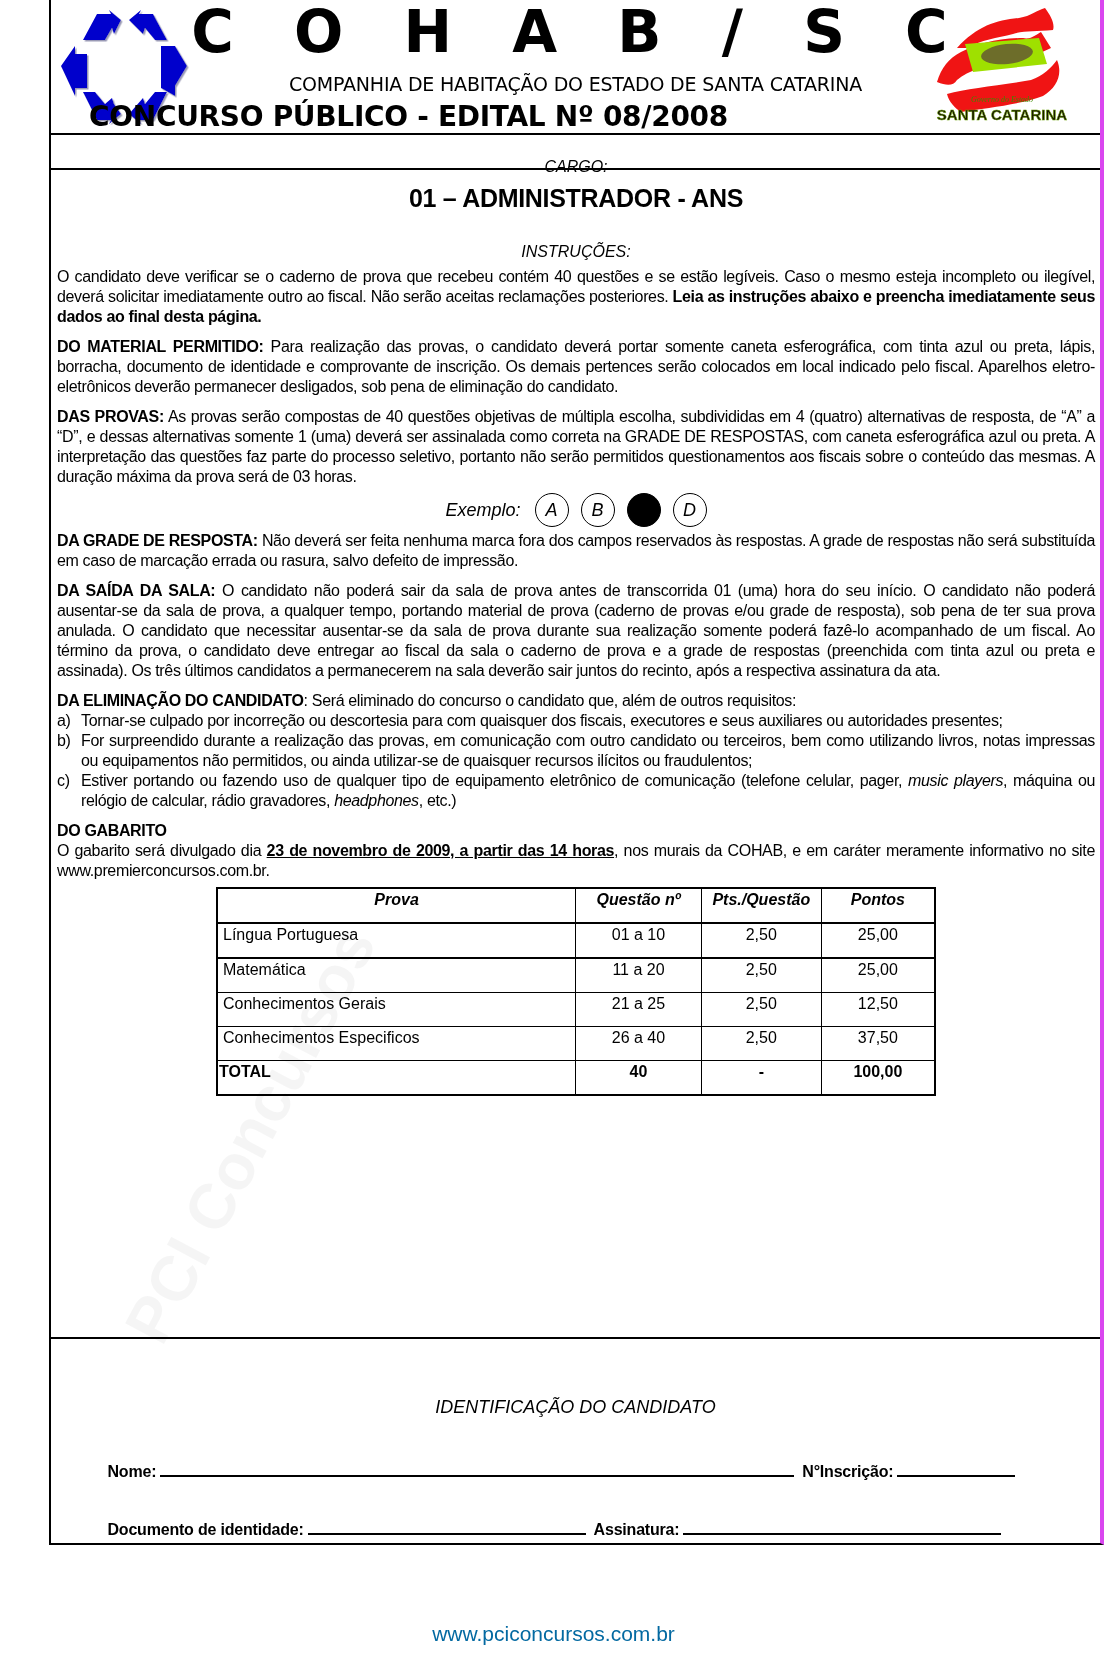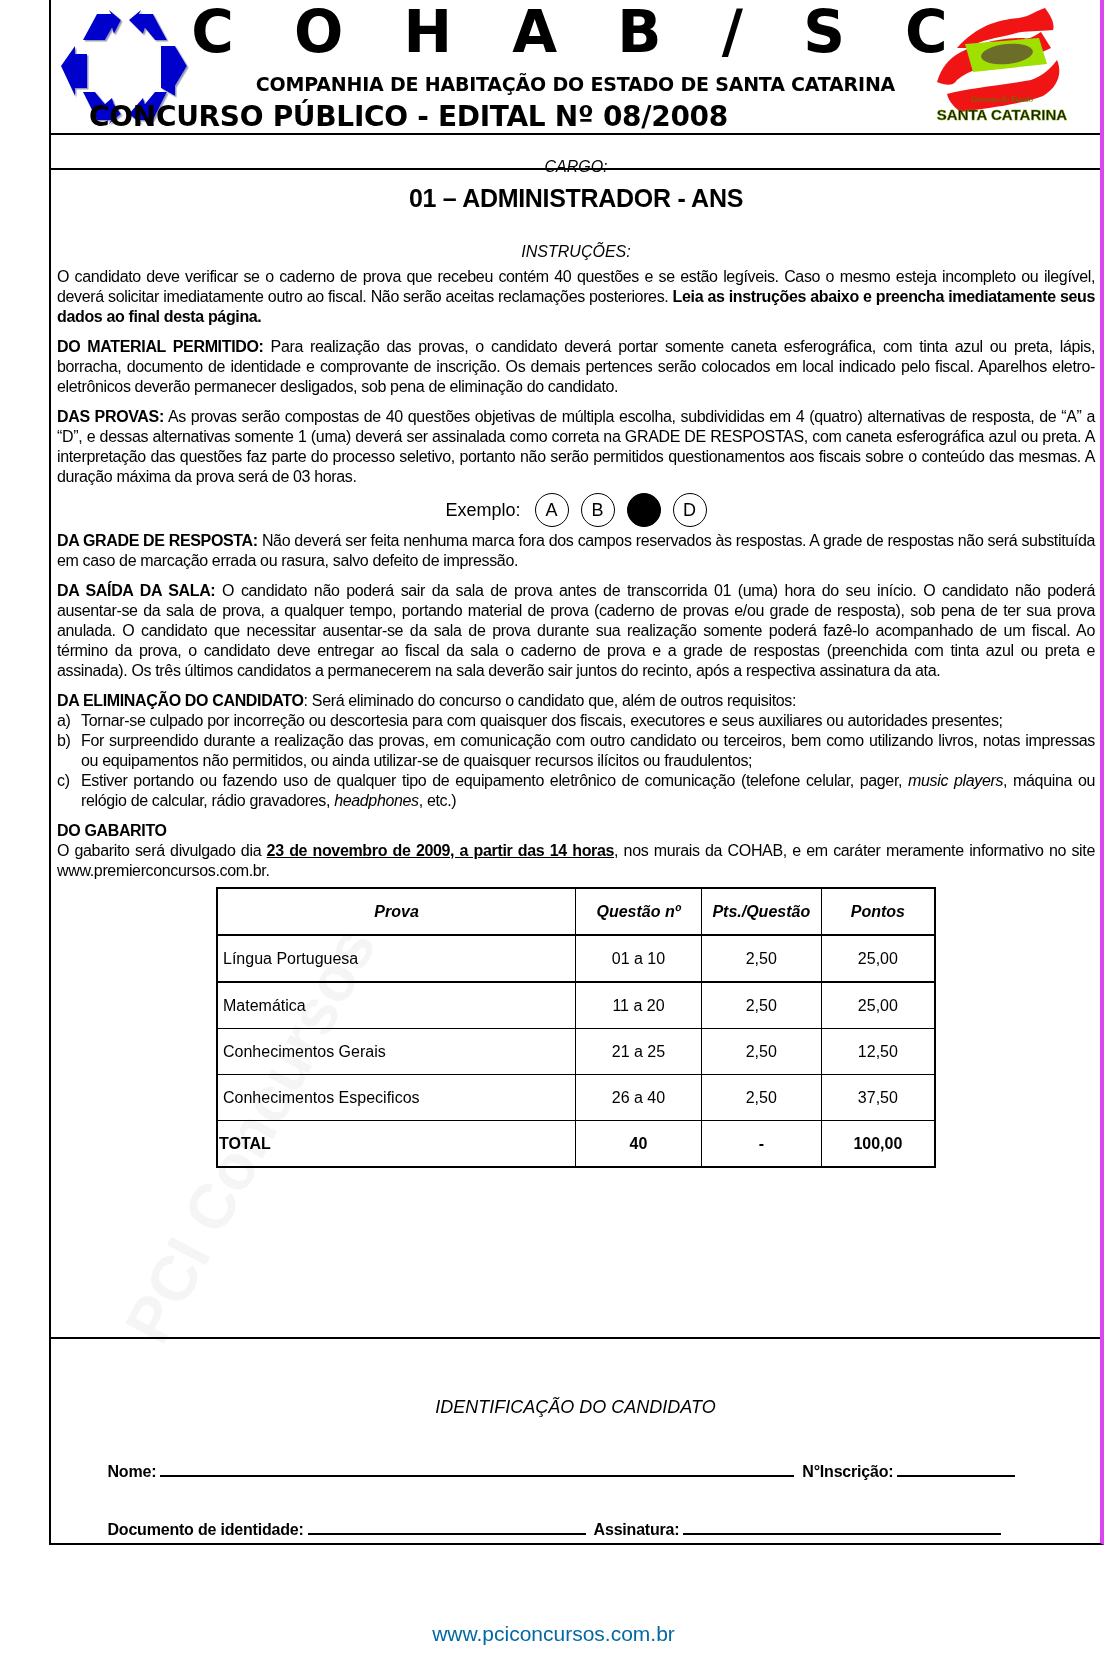--- a/index.html
+++ b/index.html
@@ -15,51 +15,51 @@
   .spacer-row { position: absolute; left: 0; top: 135px; width: 100%; height: 35px;
                 border-bottom: 2px solid #000; box-sizing: border-box; }
 
   .logo-left { position: absolute; left: 8px; top: 10px; width: 130px; height: 115px; }
   .logo-right { position: absolute; left: 876px; top: 8px; width: 150px; height: 120px; }
 
   .h-title { position: absolute; left: 0; width: 100%; top: -2px; text-align: center;
              font-family: "DejaVu Sans", sans-serif; font-weight: bold; font-size: 58px;
              letter-spacing: 20px; padding-left: 8px; box-sizing: border-box; }
   .h-sub1 { position: absolute; left: 0; width: 100%; top: 73px; text-align: center;
-            font-family: "DejaVu Sans", sans-serif; font-weight: bold; font-size: 19px; letter-spacing: -0.2px; }
+            font-family: "DejaVu Sans", sans-serif; font-weight: normal; font-size: 19px; letter-spacing: -0.2px; }
   .h-sub2 { position: absolute; left: 0; width: 100%; top: 100px; text-align: left;
             font-family: "DejaVu Sans", sans-serif; font-weight: bold; font-size: 28px; letter-spacing: -0.3px; margin-left: 38px; }
 
   .content { position: absolute; left: 6px; top: 154px; width: 1038px; }
   .cargo-label { text-align: center; font-style: italic; font-size: 16px; margin-top: 4px; }
   .cargo-title { text-align: center; font-weight: bold; font-size: 25px; margin-top: 8px; letter-spacing: -0.3px; }
   .instr-label { text-align: center; font-style: italic; font-size: 16px; margin-top: 30px; }
 
   p.par { margin: 0; font-size: 16px; line-height: 20px; text-align: justify; letter-spacing: -0.35px; }
   p.par + p.par { margin-top: 10px; }
   .b { font-weight: bold; }
   .i { font-style: italic; }
   .u { text-decoration: underline; font-weight: bold; }
 
   .exemplo { display: flex; align-items: center; justify-content: center; gap: 12px;
-             height: 38px; margin: 4px 0 2px 0; font-size: 18px; }
+             height: 38px; margin: 4px 0 2px 0; font-size: 18px; font-style: italic; }
   .exemplo .lbl { margin-right: 2px; }
   .bubble { width: 34px; height: 34px; border: 1.5px solid #000; border-radius: 50%;
             display: flex; align-items: center; justify-content: center; box-sizing: border-box;
             font-size: 18px; }
   .bubble.filled { background: #000; }
 
   ol.elim { list-style: none; margin: 0; padding: 0; }
   ol.elim li { display: flex; font-size: 16px; line-height: 20px; letter-spacing: -0.35px; text-align: justify; }
   ol.elim li .mk { width: 24px; flex: 0 0 24px; }
   ol.elim li .tx { flex: 1; }
 
   .pont-label { text-align: center; font-style: italic; font-size: 16px; margin-top: 36px; }
   table.pont { margin: 6px auto 0 auto; border-collapse: collapse; width: 720px; font-size: 16px; }
-  table.pont th, table.pont td { border: 1px solid #000; height: 31px; vertical-align: top; padding: 14px 5px 0 5px; }
+  table.pont th, table.pont td { border: 1px solid #000; height: 31px; vertical-align: top; padding: 2px 5px 0 5px; }
   table.pont th { font-style: italic; font-weight: bold; text-align: center; }
   table.pont tr.r-hdr th { border-top: 2px solid #000; }
   table.pont tr:last-child td { border-bottom: 2px solid #000; }
   table.pont td:first-child, table.pont th:first-child { border-left: 2px solid #000; }
   table.pont td:last-child, table.pont th:last-child { border-right: 2px solid #000; }
   table.pont tr.r-data td { border-top: 2px solid #000; }
   table.pont td.c { text-align: center; }
   table.pont tr.r-total td { font-weight: bold; }
   table.pont tr.r-total td:first-child { padding-left: 1px; }
 

